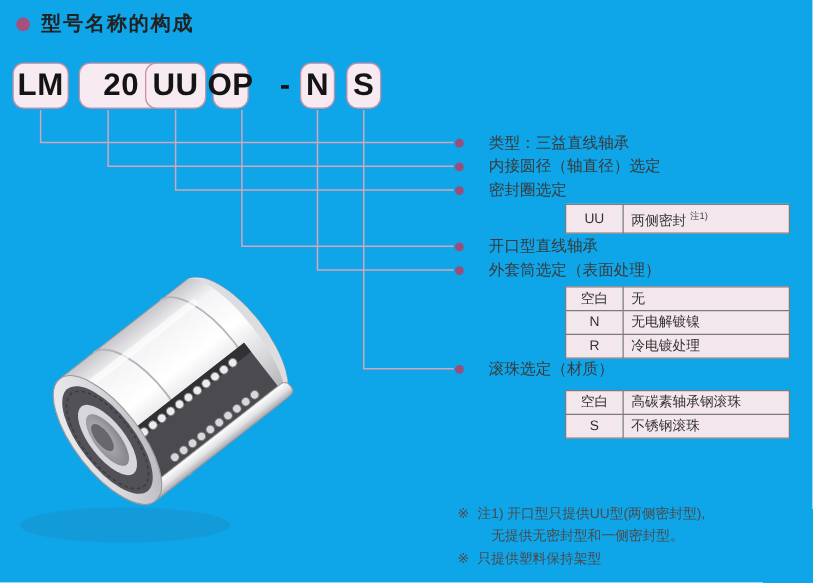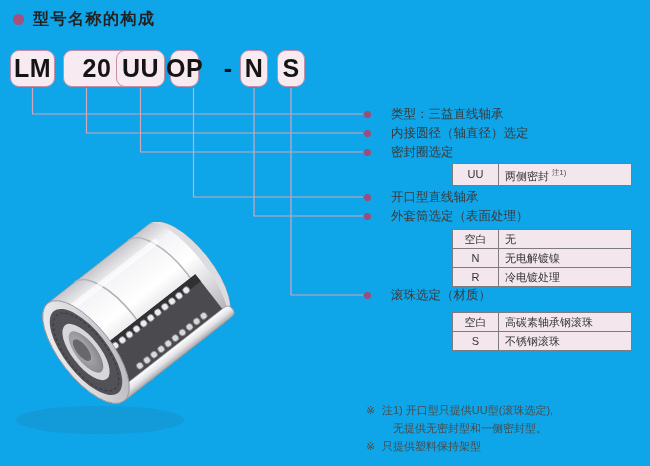--- a/index.html
+++ b/index.html
@@ -154,21 +154,21 @@
         <td class="desc">高碳素轴承钢滚珠</td>
       </tr>
       <tr>
         <td class="code">S</td>
         <td class="desc">不锈钢滚珠</td>
       </tr>
     </tbody>
   </table>
 
   <div class="fn" id="fn-0">
-    <span class="mk">※</span><span>注1) 开口型只提供UU型(滚珠选定),</span>
+    <span class="mk">※</span><span>注1) 开口型只提供UU型(两侧密封型),</span>
   </div>
   <div class="fn" id="fn-2">
     <span class="mk">※</span><span>只提供塑料保持架型</span>
   </div>
   <div class="fn" id="fn-1">
     <span>无提供无密封型和一侧密封型。</span>
   </div>
 
   <svg class="bearing" width="230" height="240" viewBox="0 0 230 240">
     <defs>

